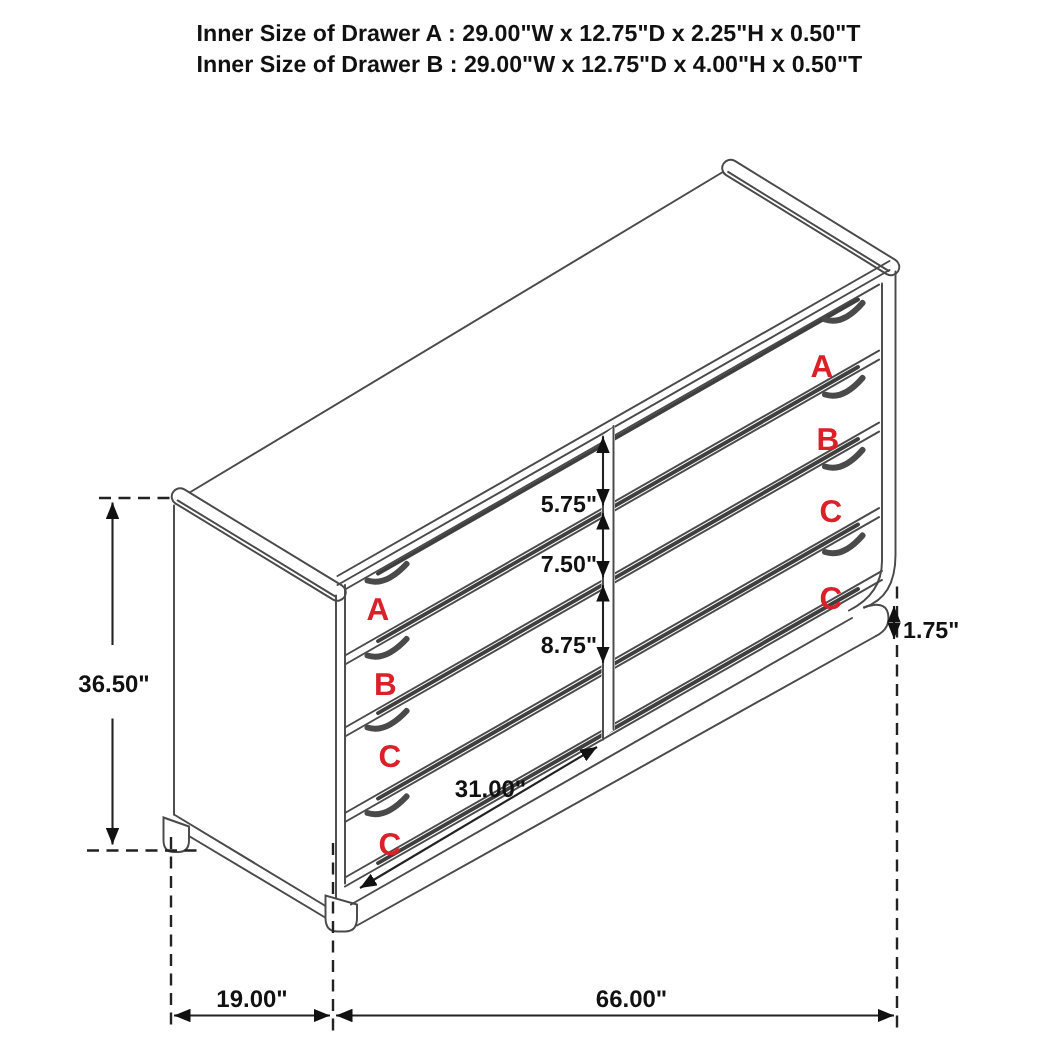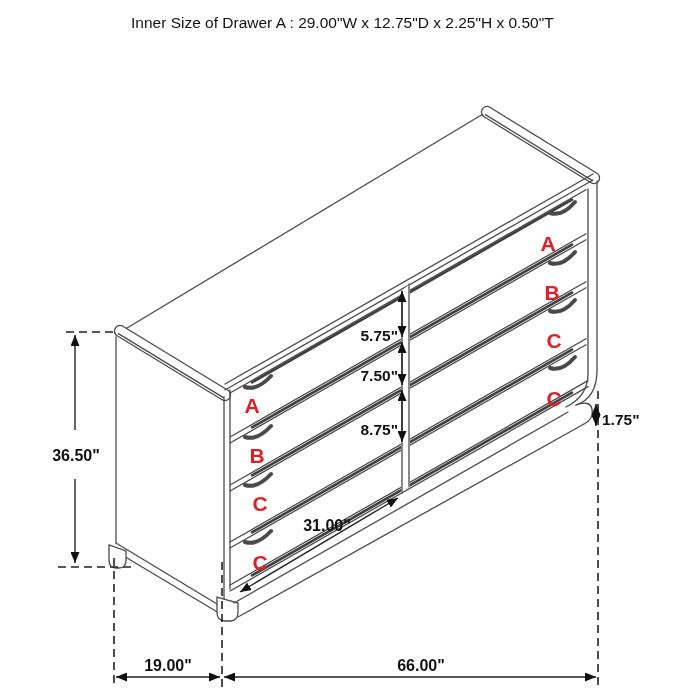--- a/index.html
+++ b/index.html
@@ -1,37 +1,38 @@
 <!DOCTYPE html>
 <html><head>
 <meta charset="utf-8">
 <style>
   html,body{margin:0;padding:0;background:#fff;}
   #stage{position:relative;width:700px;height:700px;background:#fff;overflow:hidden;
          font-family:"Liberation Sans",sans-serif;}
   #title-block{position:absolute;left:131px;top:12px;color:#111;
-               font-size:15.5px;font-weight:400;line-height:21px;white-space:nowrap;}
+               font-size:15.5px;font-weight:700;line-height:21px;white-space:nowrap;}
   svg{position:absolute;left:0;top:0;}
   .struct{stroke:#4a4a4a;stroke-width:1.3;fill:none;stroke-linecap:round;stroke-linejoin:round;}
   .face{fill:#ffffff;stroke:#4a4a4a;stroke-width:1.3;}
   .band{stroke:#3f3f3f;stroke-width:2.6;fill:none;stroke-linecap:round;}
   .notch{stroke:#4a4a4a;stroke-width:4;fill:none;stroke-linecap:round;}
   .dim{stroke:#222;stroke-width:1.4;fill:none;}
   .dash{stroke:#222;stroke-width:1.6;fill:none;stroke-dasharray:8 5;}
   .dimtext{fill:#111;font-weight:700;font-size:15.5px;font-family:"Liberation Sans",sans-serif;}
   .dimtext.big{font-size:16px;}
   .ltr{font-weight:700;font-size:21px;font-family:"Liberation Sans",sans-serif;}
 </style>
 </head>
 <body>
 
 <div id="stage">
 
   <div id="title-block">
     <div>Inner Size of Drawer A : 29.00"W x 12.75"D x 2.25"H x 0.50"T</div>
+    <div>Inner Size of Drawer B : 29.00"W x 12.75"D x 4.00"H x 0.50"T</div>
   </div>
 
   <svg width="700" height="700" viewBox="0 0 700 700">
     <defs>
       <marker id="ar" markerUnits="userSpaceOnUse" markerWidth="12" markerHeight="9" refX="11" refY="4.5" orient="auto-start-reverse">
         <path d="M0,0 L11,4.5 L0,9 Z" fill="#111"></path>
       </marker>
     </defs>
 
     <g>

